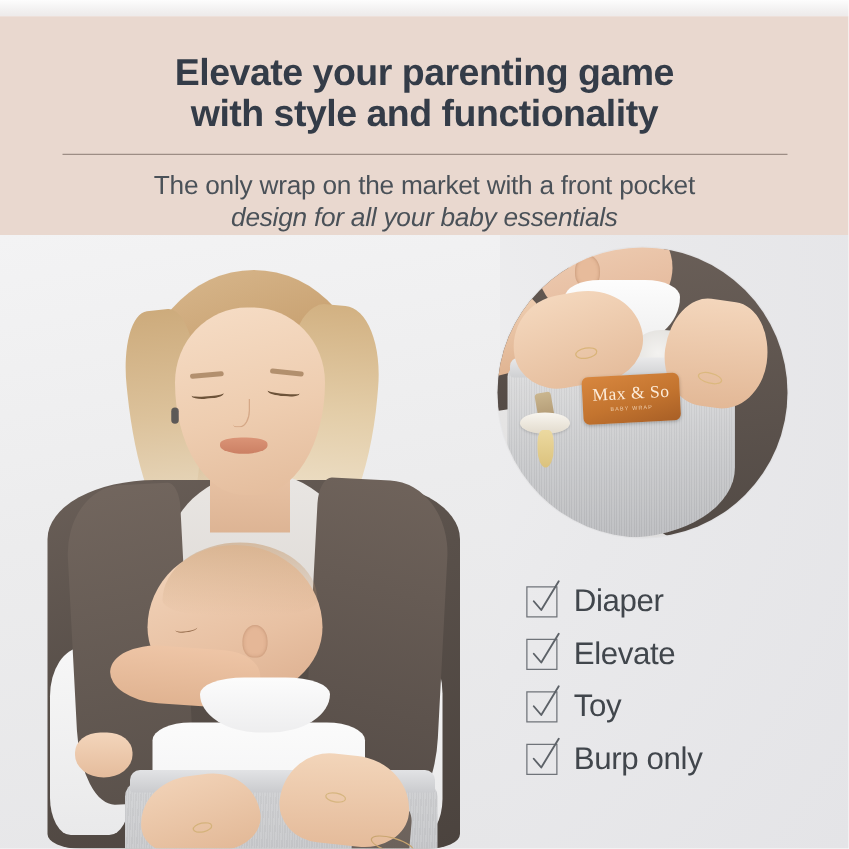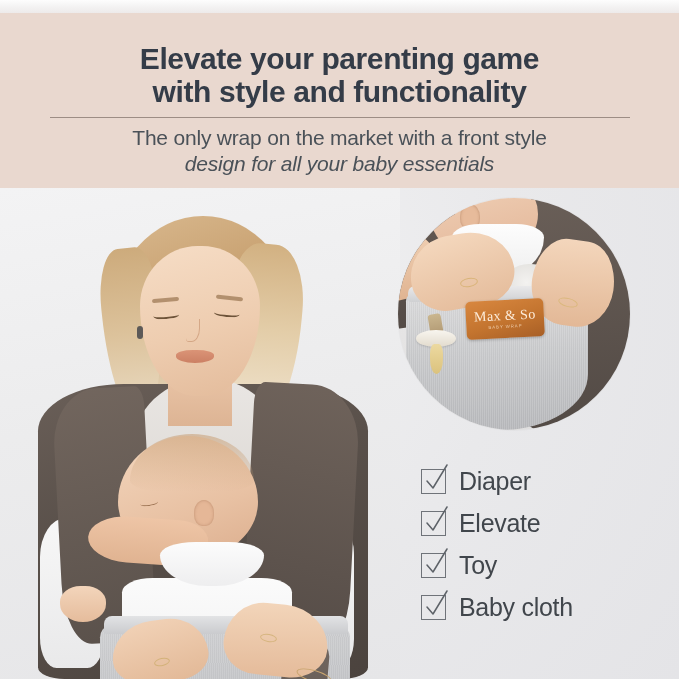--- a/index.html
+++ b/index.html
@@ -35,22 +35,22 @@
     left: 0; top: 13px;
     width: 679px; height: 175px;
     background: #e9d8cf;
   }
   .banner-inner {
     position: absolute;
     left: 0; top: 0; right: 0; bottom: 0;
     display: flex;
     flex-direction: column;
     align-items: center;
-    justify-content: center;
-    padding-top: 17px;
+    justify-content: space-between;
+    padding-top: 29px;
     box-sizing: border-box;
   }
   .headline {
     color: #343c48;
     font-size: 30px;
     line-height: 33px;
     font-weight: 700;
     letter-spacing: -0.4px;
     text-align: center;
     margin: 0;
@@ -595,21 +595,21 @@
   <div class="top-strip"></div>
 
   <div class="banner">
     <div class="banner-inner">
       <h1 class="headline">
         <span class="l1">Elevate your parenting game</span>
         <span class="l2">with style and functionality</span>
       </h1>
       <div class="divider"></div>
       <p class="subhead">
-        <span class="l1">The only wrap on the market with a front style</span>
+        <span class="l1">The only wrap on the market with a front pocket</span>
         <span class="l2">design for all your baby essentials</span>
       </p>
     </div>
   </div>
 
   <div class="photo-zone">
     <div class="zone-wash"></div>
 
     <div class="hero-photo">
       <div class="hero-bg"></div>
@@ -712,18 +712,18 @@
         <span class="check-label">Toy</span>
       </div>
 
 
       <div class="check-row">
         <span class="checkbox">
           <svg viewBox="0 0 26 30" aria-hidden="true">
             <path d="M2 18 L8 25 L22 2" fill="none" stroke="#5d6268" stroke-width="1.5" stroke-linecap="round" stroke-linejoin="round"></path>
           </svg>
         </span>
-        <span class="check-label">Baby cloth</span>
+        <span class="check-label">Burp only</span>
       </div>
 
     </div>
   </div>
 </div>
 
 </body></html>

